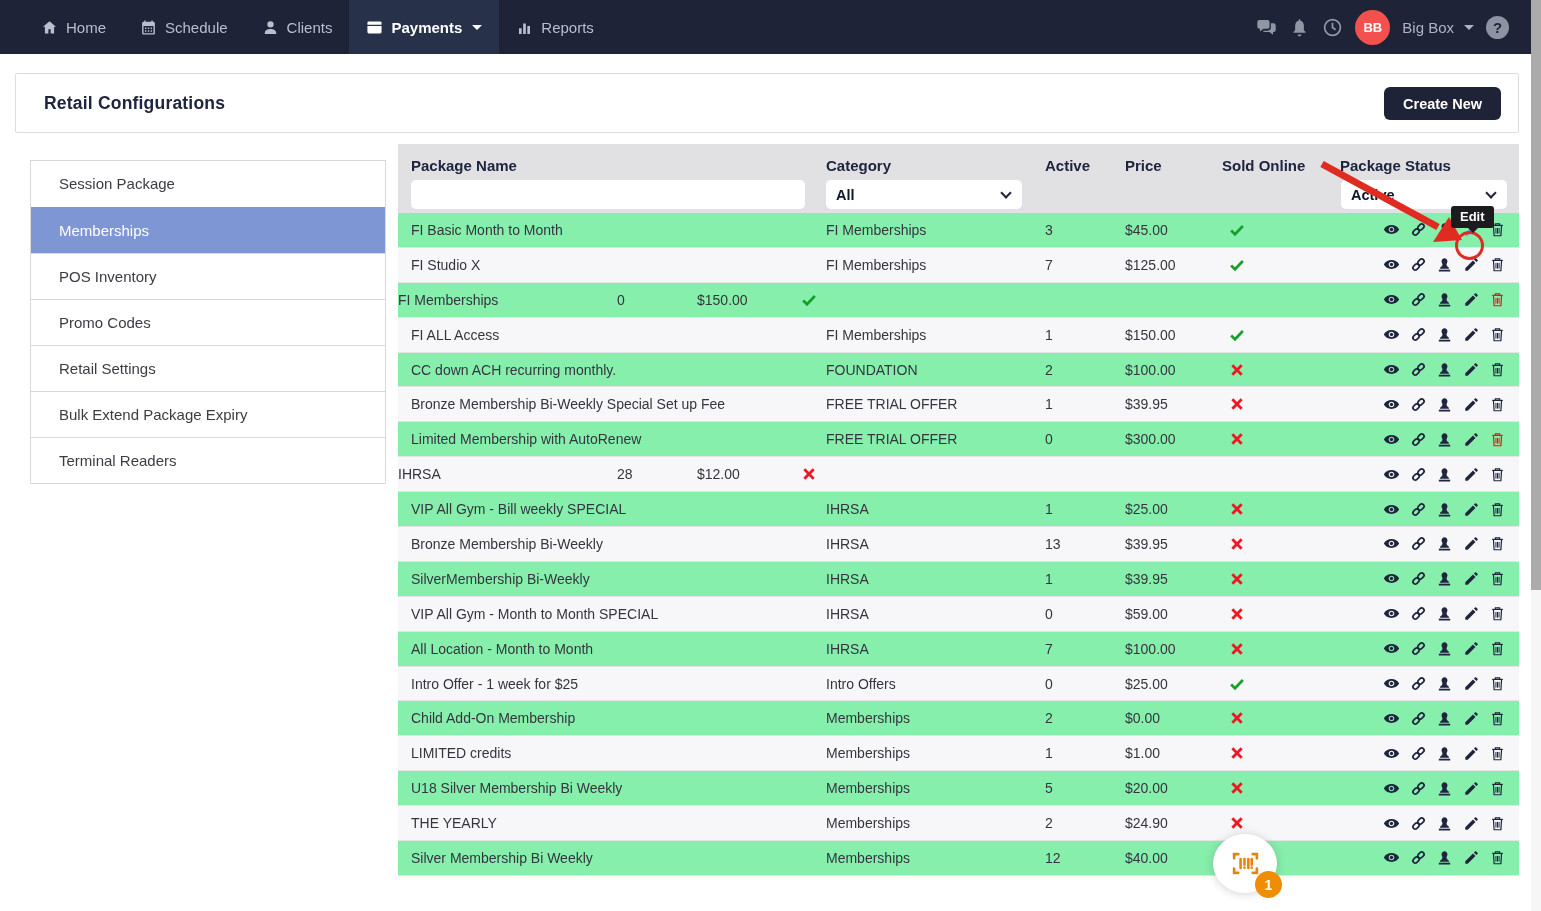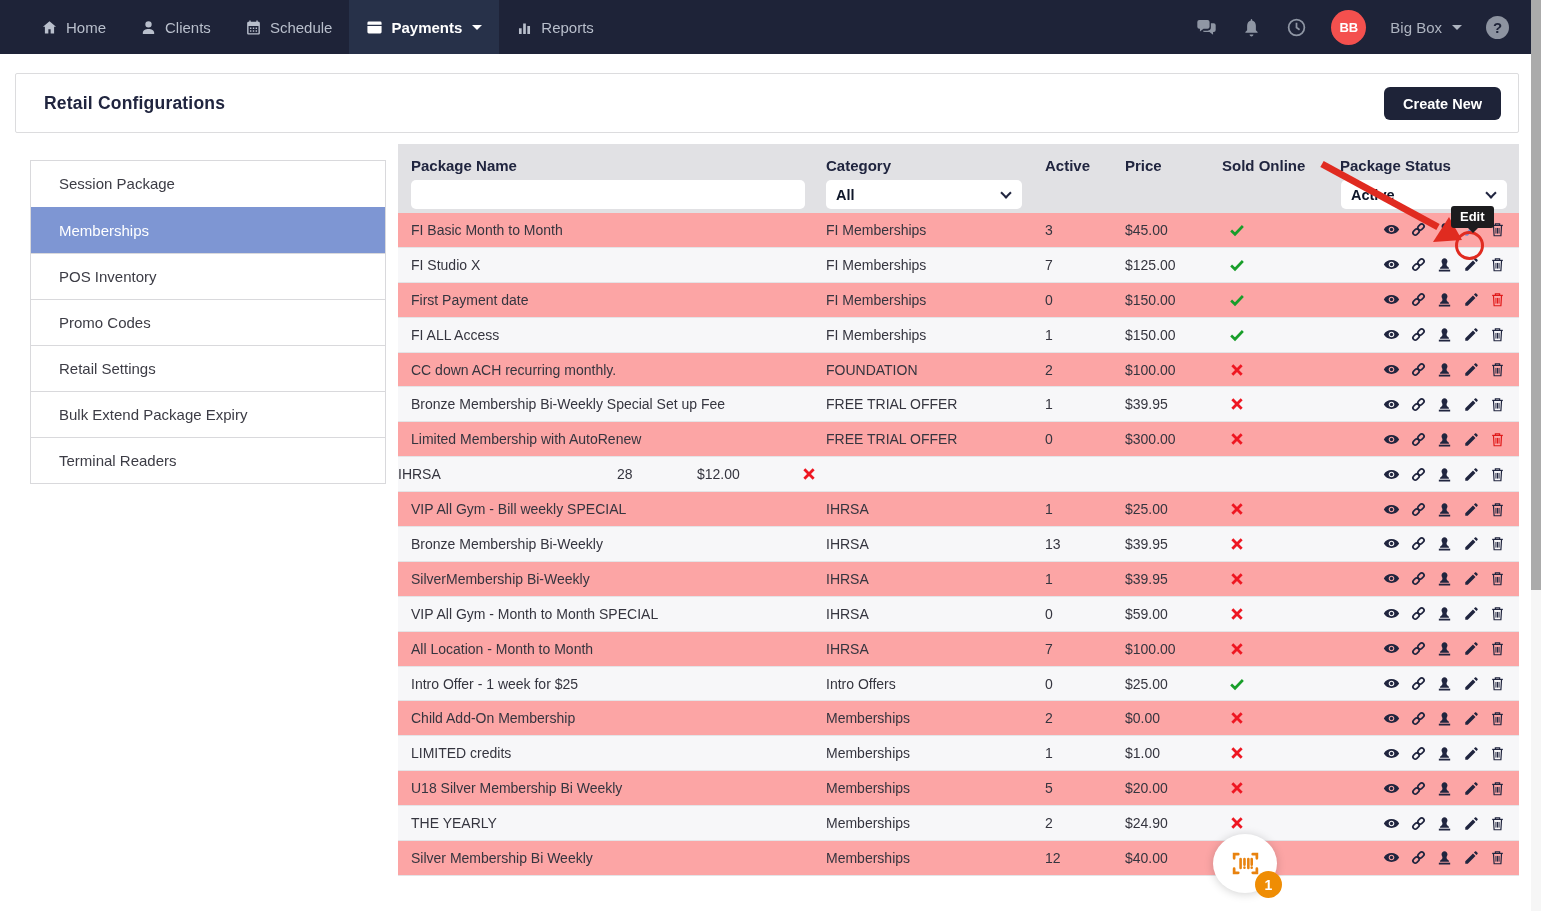--- a/index.html
+++ b/index.html
@@ -10,21 +10,21 @@
   .topnav { position:absolute; left:0; top:0; width:1531px; height:54px;
     background:#1e2338; display:flex; align-items:center; padding-left:24px; z-index:5; }
   .nav-item { display:flex; align-items:center; gap:8px; padding:0 17px; height:54px;
     color:#b9bfcc; font-size:15px; cursor:pointer; white-space:nowrap; }
   .nav-item svg { width:17px; height:17px; color:#b9bfcc; }
   .nav-item.active { background:#273149; color:#fff; font-weight:bold; }
   .nav-item.active svg { color:#fff; }
   .caret { width:0; height:0; border-left:5px solid transparent; border-right:5px solid transparent;
     border-top:5px solid currentColor; display:inline-block; margin-left:2px; }
   .nav-right { position:absolute; right:22px; top:0; height:54px; display:flex;
-    align-items:center; gap:24px; }
+    align-items:center; gap:12px; }
   .nav-icon { cursor:pointer; }
   .nav-icon svg { width:21px; height:21px; color:#8f96a4; display:block; }
   .avatar { width:35px; height:35px; border-radius:50%; background:#f4504e; color:#fff;
     font-weight:bold; font-size:13px; display:flex; align-items:center; justify-content:center; cursor:pointer; }
   .user-name { color:#aeb4c0; font-size:15px; display:flex; align-items:center; gap:8px; cursor:pointer; }
   .help-circle { width:23px; height:23px; border-radius:50%; background:#8d93a0; color:#1e2338;
     font-weight:bold; font-size:15px; display:flex; align-items:center; justify-content:center; cursor:pointer; }
 
   
   .page-card { position:absolute; left:15px; top:73px; width:1504px; height:60px;
@@ -57,21 +57,21 @@
     font-family:"Liberation Sans", sans-serif; }
   .fake-select { position:relative; height:29px; margin-top:6px; background:#fff;
     border-radius:5px; display:flex; align-items:center; padding:0 10px; font-size:14.5px;
     font-weight:bold; color:#0f172a; cursor:pointer; }
   .cat-select { width:196px; }
   .status-select { width:166px; margin-left:1px; }
   .chev { position:absolute; right:12px; top:9px; width:8px; height:8px;
     border-right:2px solid #20253f; border-bottom:2px solid #20253f; transform:rotate(45deg); }
 
   .trow { display:flex; align-items:center; height:34.9px; border-bottom:1px solid #e4e4e7;
-    font-size:14px; color:#35353f; background:#fca5a5; }
+    font-size:14px; color:#35353f; background:#86efac; }
   .trow:nth-child(even) { background:#f7f7f9; }
   .cell { overflow:hidden; white-space:nowrap; }
   .c-sold .mark { width:16px; height:16px; margin-left:7px; display:block; }
   .mark.check { color:#189e2a; }
   .mark.cross { color:#ee1722; }
   .actions { display:flex; justify-content:flex-end; align-items:center; gap:9.5px; padding-right:13px; }
   .icon-btn { cursor:pointer; line-height:0; }
   .icon-btn svg { width:17px; height:17px; color:#20253f; display:block; }
   .icon-btn.red svg { color:#e01919; }
   .icon-btn.hl svg { color:#7b90d6; }
@@ -178,29 +178,29 @@
 <nav class="topnav">
   <div id="nav-items" style="display: flex; height: 100%;">
       <div class="nav-item">
     <svg>
           <use href="#i-home"></use>
         </svg>
     <span class="nav-label">Home</span>
   </div>
       <div class="nav-item">
     <svg>
+          <use href="#i-calendar"></use>
+        </svg>
+    <span class="nav-label">Schedule</span>
+  </div>
+      <div class="nav-item">
+    <svg>
           <use href="#i-person"></use>
         </svg>
     <span class="nav-label">Clients</span>
-  </div>
-      <div class="nav-item">
-    <svg>
-          <use href="#i-calendar"></use>
-        </svg>
-    <span class="nav-label">Schedule</span>
   </div>
       <div class="nav-item active">
     <svg>
           <use href="#i-card"></use>
         </svg>
     <span class="nav-label">Payments</span>
   <span class="caret"></span>
       </div>
       <div class="nav-item">
     <svg>
@@ -352,21 +352,20 @@
             </svg>
           </span>
       <span class="icon-btn del">
             <svg>
               <use href="#i-trash"></use>
             </svg>
           </span>
     </div>
   </div>
       <div class="trow">
-    <div class="cell c-name">First Payment date</div>
     <div class="cell c-cat">FI Memberships</div>
     <div class="cell c-active">0</div>
     <div class="cell c-price">$150.00</div>
     <div class="cell c-sold">
       <svg class="mark check">
             <use href="#i-check"></use>
           </svg>
 
     </div>
     <div class="cell c-status actions">

